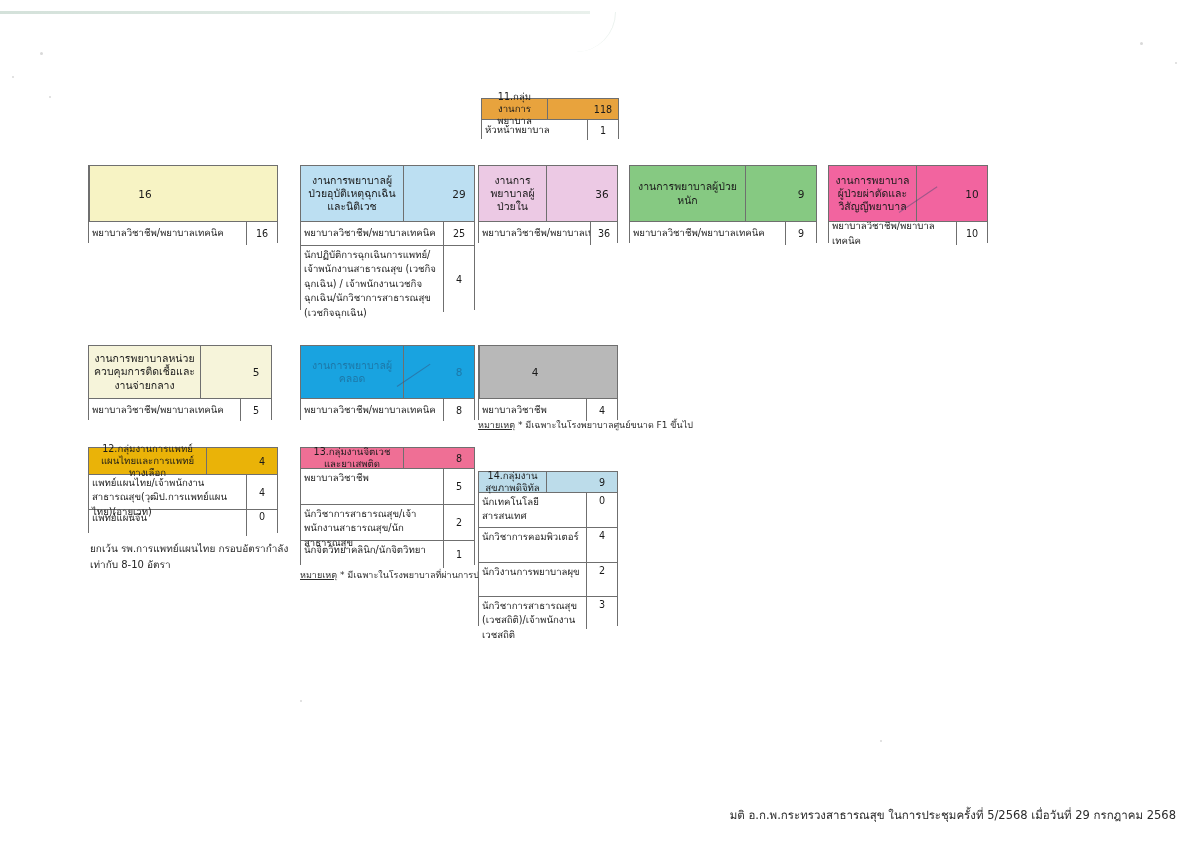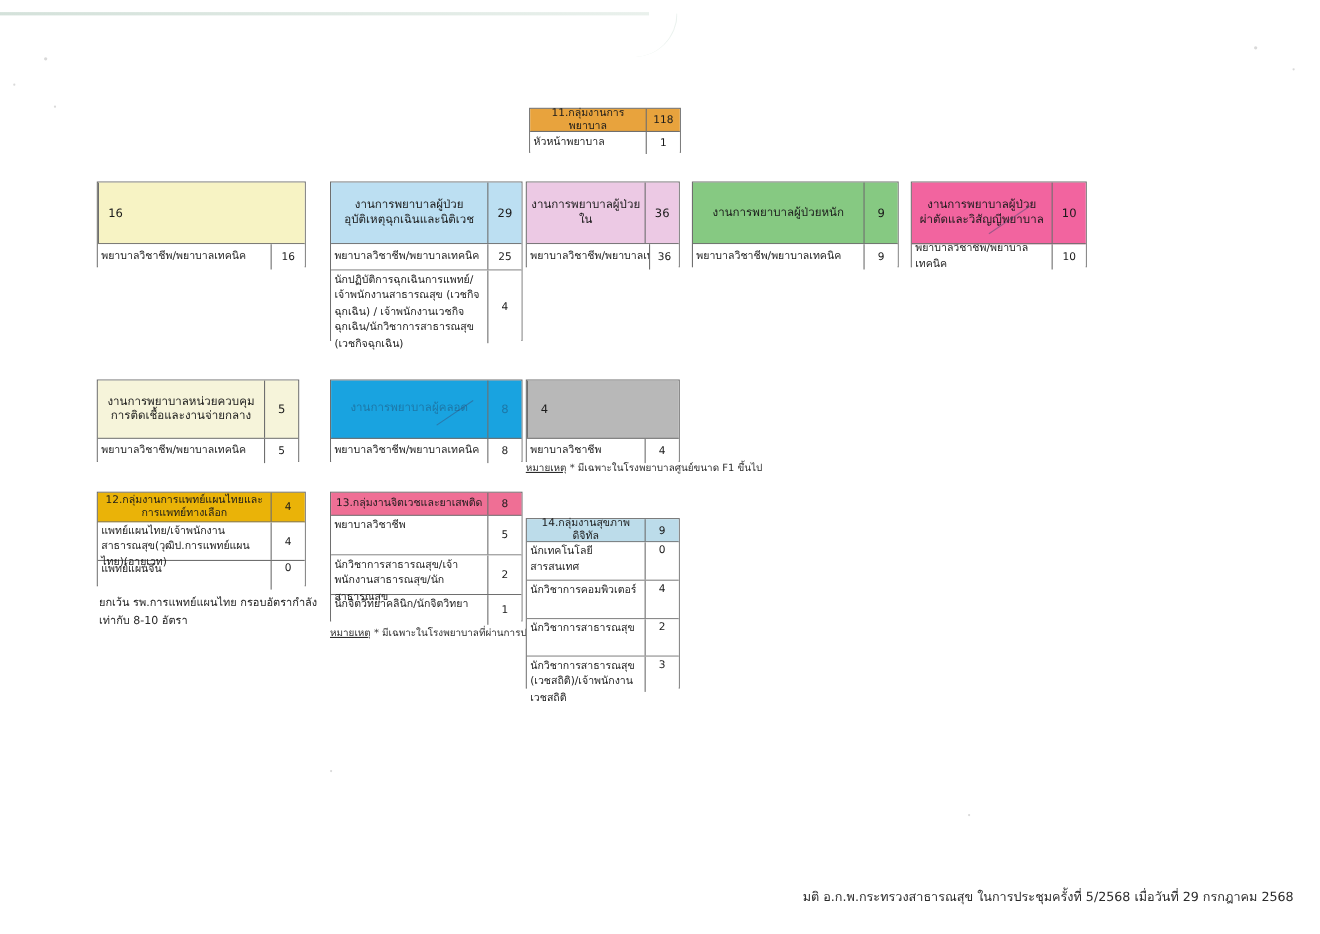--- a/index.html
+++ b/index.html
@@ -14,21 +14,21 @@
     background:linear-gradient(to right,#cfded6,#e7efea);opacity:.9;}
   #scan-edge2{position:absolute;left:555px;top:12px;width:60px;height:40px;
     border-right:1px solid #e2ece7;border-radius:0 0 40px 0;opacity:.7;}
   .speck{position:absolute;background:#b9b9b9;border-radius:50%;opacity:.55;}
 
   .box{position:absolute;border:1px solid #6f6f6f;box-sizing:border-box;background:#fff;}
   .hdr{display:flex;align-items:stretch;border-bottom:1px solid #6f6f6f;}
   .hdr .t{flex:1;display:flex;align-items:center;justify-content:center;text-align:center;
     padding:3px 4px;line-height:1.25;}
   .hdr .n{width:30px;border-left:1px solid #6f6f6f;display:flex;align-items:center;
-    justify-content:center;text-align:center;}
+    justify-content:center;text-align:center;padding-left:40px;}
   .row{display:flex;align-items:stretch;border-bottom:1px solid #6f6f6f;background:#fff;}
   .row:last-child{border-bottom:none;}
   .row .t{flex:1;padding:2px 3px;line-height:1.5;display:flex;align-items:center;}
   .row .n{width:30px;border-left:1px solid #6f6f6f;display:flex;align-items:center;
     justify-content:center;text-align:center;}
 
   .fs10{font-size:10.5px;}
   .fs9{font-size:9.6px;}
 
   .note{position:absolute;font-size:9px;color:#2b2b2b;white-space:nowrap;}
@@ -208,21 +208,21 @@
   </div>
   <div class="row" style="height:34px;">
     <div class="t fs9" style="align-items:flex-start;padding-top:2px;">นักเทคโนโลยีสารสนเทศ</div>
     <div class="n fs9" style="align-items:flex-start;padding-top:2px;">0</div>
   </div>
   <div class="row" style="height:34px;">
     <div class="t fs9" style="align-items:flex-start;padding-top:2px;">นักวิชาการคอมพิวเตอร์</div>
     <div class="n fs9" style="align-items:flex-start;padding-top:2px;">4</div>
   </div>
   <div class="row" style="height:33px;">
-    <div class="t fs9" style="align-items:flex-start;padding-top:2px;">นักวิชาการสาธารณสุข</div>
+    <div class="t fs9" style="align-items:flex-start;padding-top:2px;">นักวิงานการพยาบาลผุข</div>
     <div class="n fs9" style="align-items:flex-start;padding-top:2px;">2</div>
   </div>
   <div class="row" style="height:32px;">
     <div class="t fs9" style="align-items:flex-start;padding-top:2px;">นักวิชาการสาธารณสุข (เวชสถิติ)/เจ้าพนักงานเวชสถิติ</div>
     <div class="n fs9" style="align-items:flex-start;padding-top:2px;">3</div>
   </div>
 </div>
 
 <div id="doc-footer">มติ อ.ก.พ.กระทรวงสาธารณสุข ในการประชุมครั้งที่ 5/2568 เมื่อวันที่ 29 กรกฎาคม 2568</div>
 

